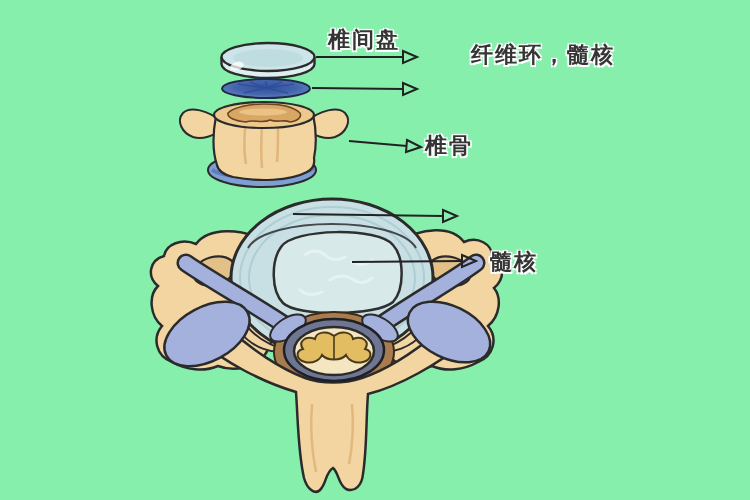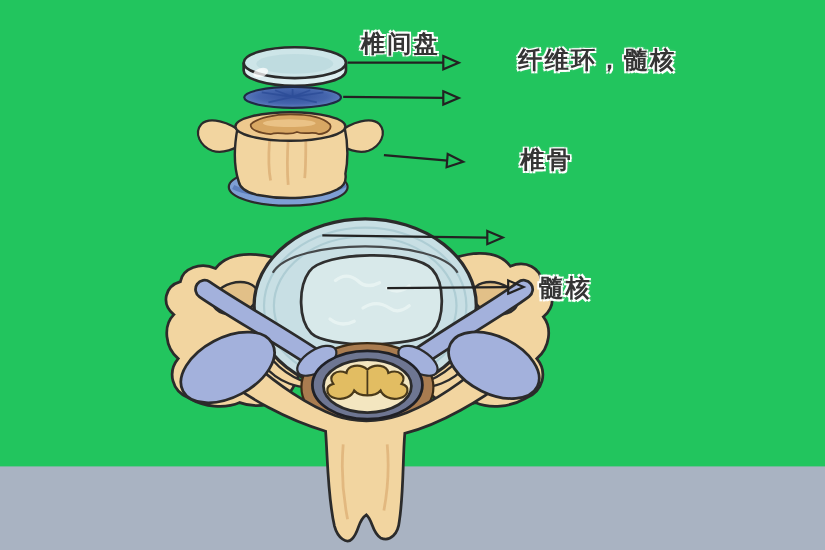--- a/index.html
+++ b/index.html
@@ -1,34 +1,34 @@
 <!DOCTYPE html>
 <html><head>
 <meta charset="utf-8">
 <style>
   html,body{margin:0;padding:0;}
   body{
     width:750px;height:500px;overflow:hidden;
     background:#a9b3c2;
     font-family:"Liberation Sans","DejaVu Sans",sans-serif;
   }
-  .stage{position:relative;width:750px;height:424px;background:#22c55e;}
+  .stage{position:relative;width:750px;height:500px;background:#86efac;}
   .stage svg{position:absolute;left:0;top:0;}
   .anno{
     position:absolute;
     font-size:22px;font-weight:bold;color:#353535;
     letter-spacing:2px;white-space:nowrap;line-height:1;
     text-shadow:-1.5px -1.5px 0 #fff,1.5px -1.5px 0 #fff,
                 -1.5px 1.5px 0 #fff,1.5px 1.5px 0 #fff,
                 0 0 3px #fff;
   }
   .lb-disc{left:328px;top:29px;}
   .lb-annulus-nucleus{left:423px;top:44px;margin-left:48px;}
   .lb-endplate{left:423px;top:77px;}
-  .lb-vertebra{left:425px;top:135px;margin-left:48px;}
+  .lb-vertebra{left:425px;top:135px;}
   .lb-annulus{left:468px;top:206px;}
   .lb-nucleus{left:490px;top:251px;}
 </style>
 </head>
 <body>
 
 <div class="stage">
 
 <svg width="750" height="500" viewBox="0 0 750 500">
   <defs>

